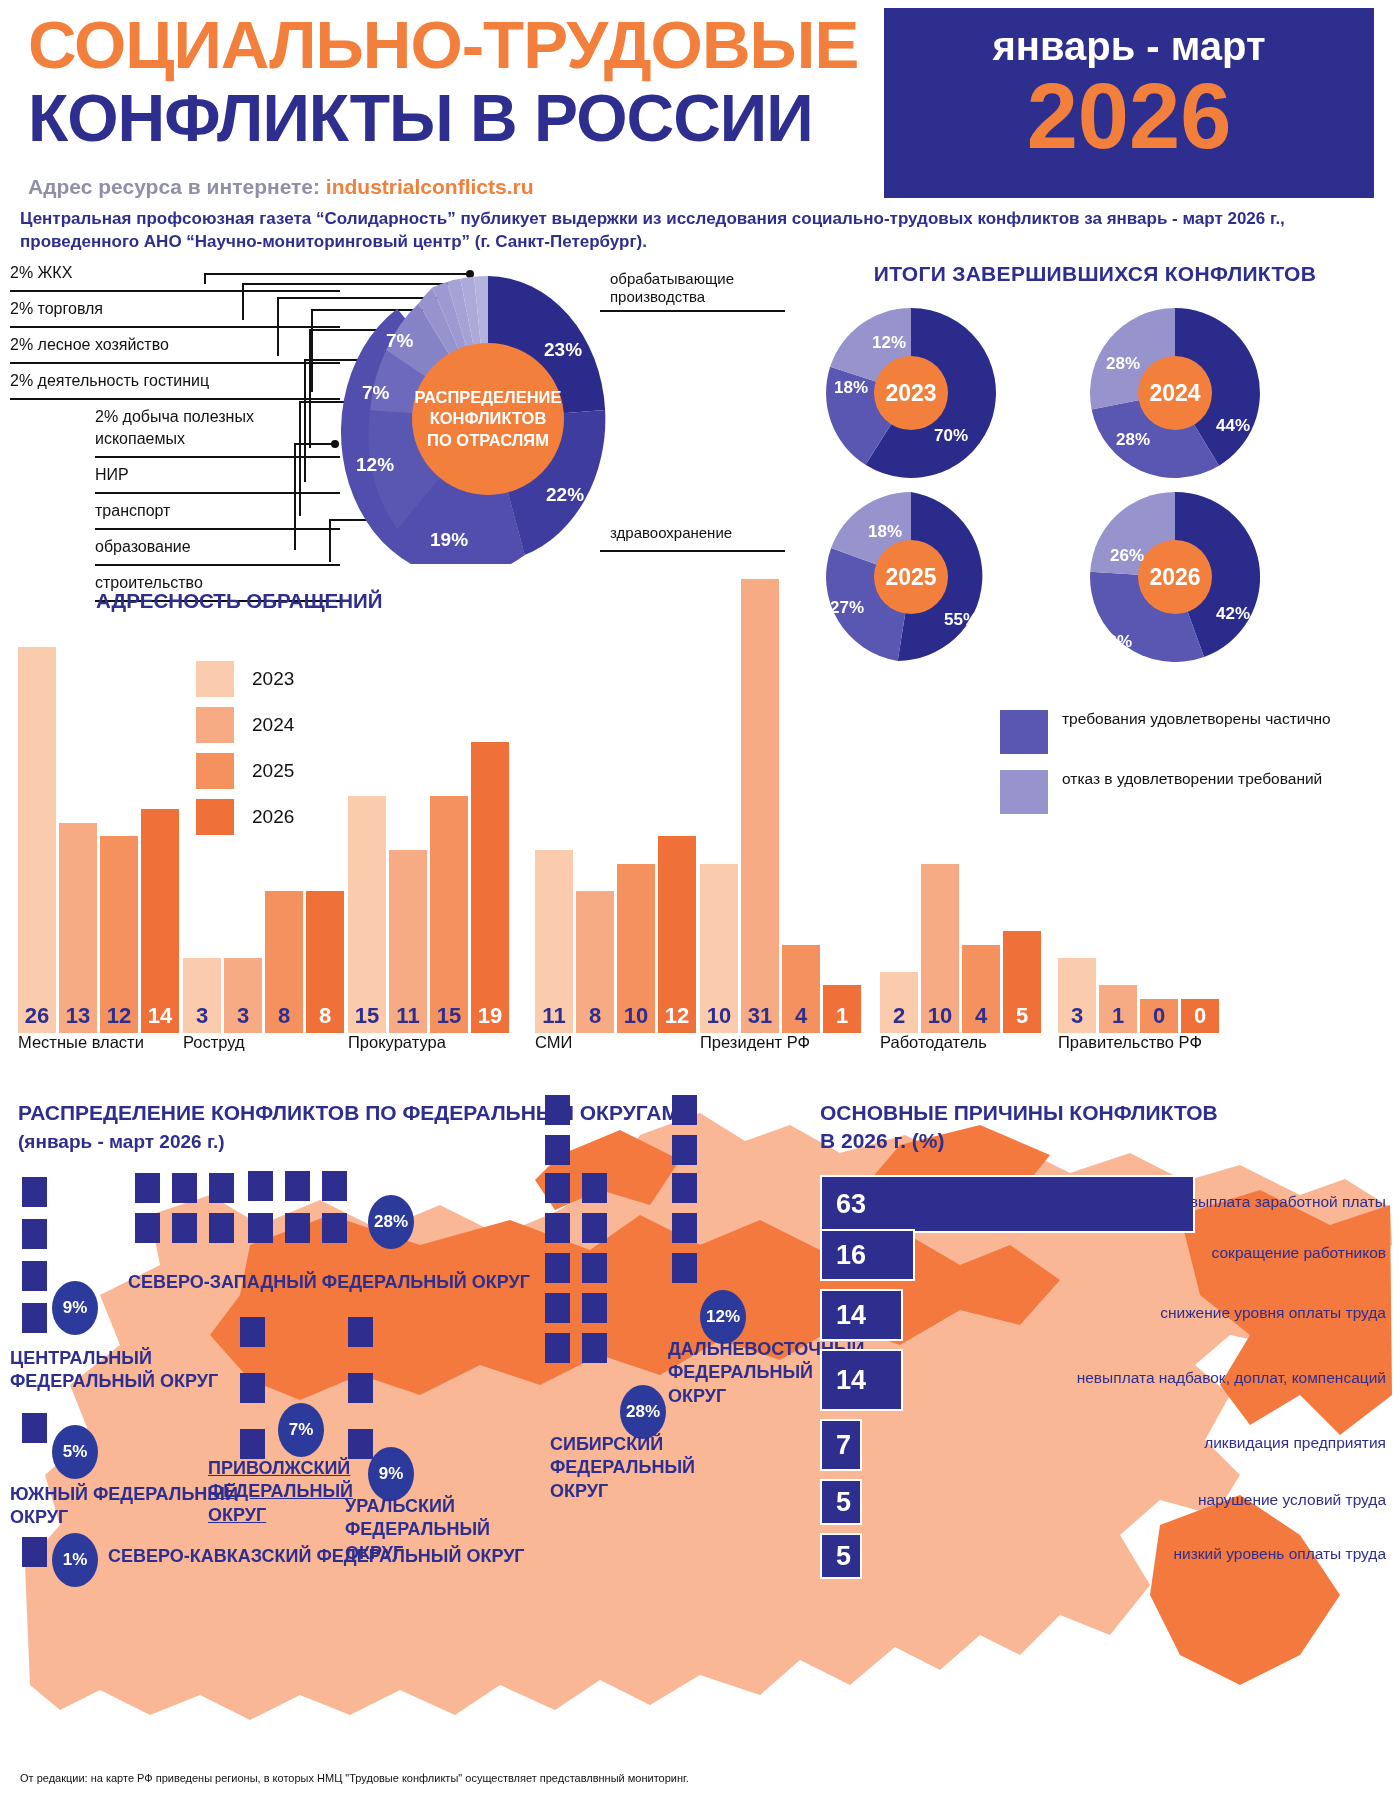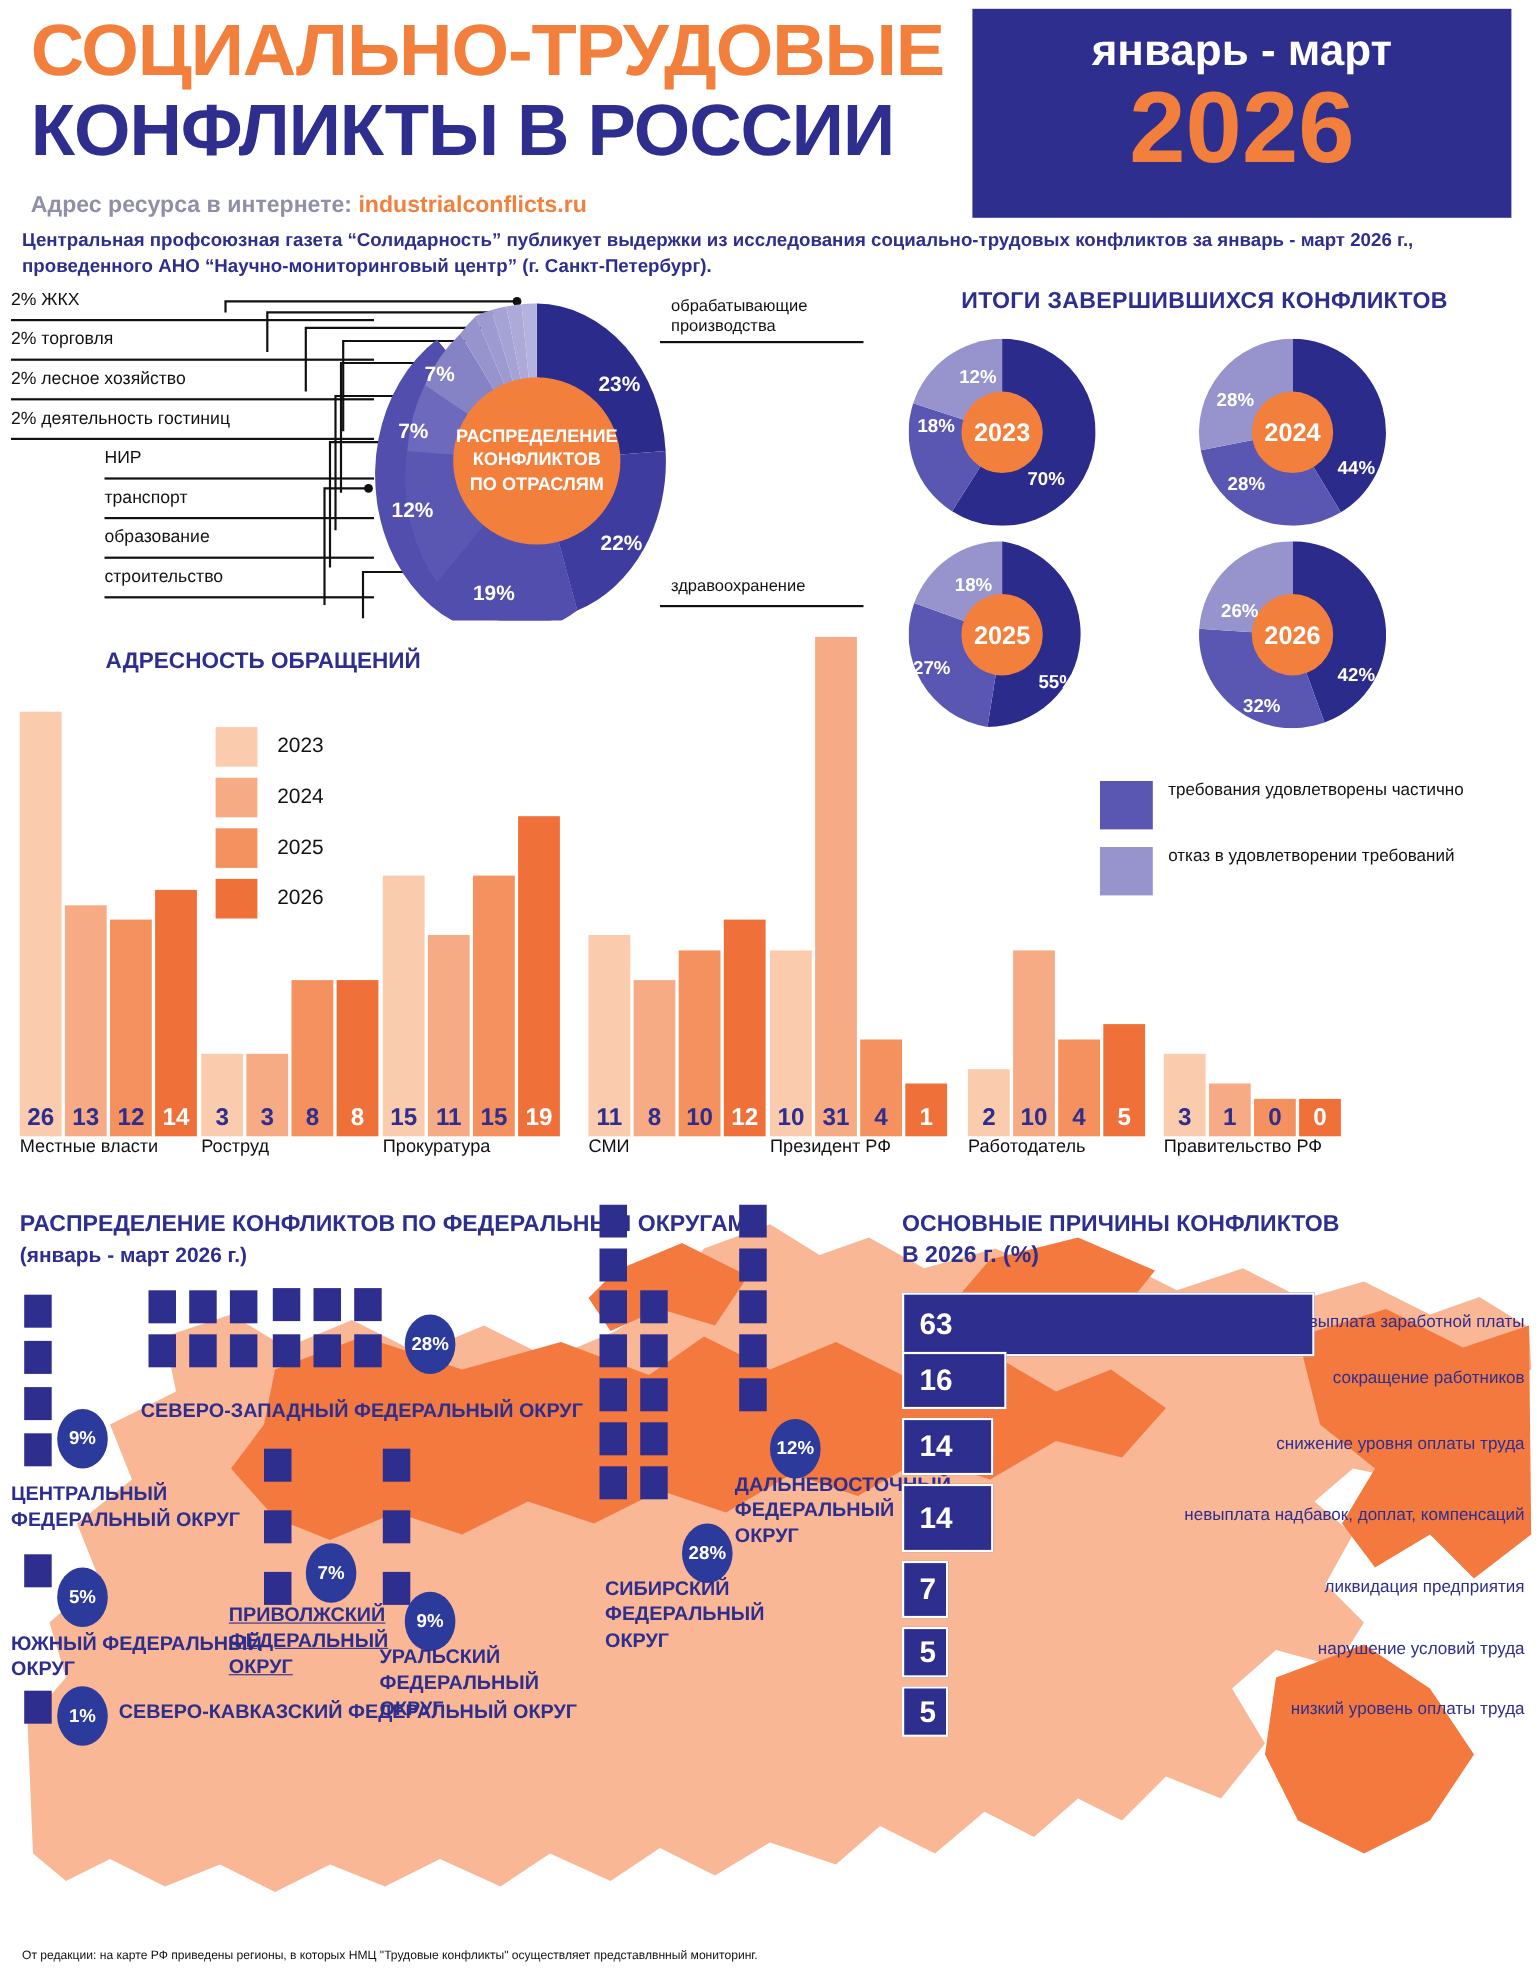--- a/index.html
+++ b/index.html
@@ -145,20 +145,21 @@
   </div>
   <div class="intro">Центральная профсоюзная газета “Солидарность” публикует выдержки из исследования социально-трудовых конфликтов за январь - март 2026 г., проведенного АНО “Научно-мониторинговый центр” (г. Санкт-Петербург).</div>
 
   <div class="sector-area">
 
     <div class="sector-labels">
       <div class="lbl">2% ЖКХ</div>
       <div class="lbl">2% торговля</div>
       <div class="lbl">2% лесное хозяйство</div>
       <div class="lbl">2% деятельность гостиниц</div>
+      <div class="lbl ind two">2% добыча полезных ископаемых</div>
       <div class="lbl ind">НИР</div>
       <div class="lbl ind">транспорт</div>
       <div class="lbl ind">образование</div>
       <div class="lbl ind">строительство</div>
     </div>
 
     <svg class="leaders" width="790" height="320">
       <g stroke="#111" stroke-width="2" fill="none">
         <path d="M205,22 L205,12 L470,12"></path>
         <path d="M243,58 L243,22 L455,22"></path>
@@ -275,21 +276,21 @@
       <div class="mini" style="left:300px; top:190px;">
         <svg width="170" height="170" viewBox="0 0 170 170">
           <g transform="translate(85,85)">
             <path d="M0,0 L0,-85 A85,85 0 0,1 29.1,79.9 Z" fill="#2b2b8c"></path>
             <path d="M0,0 L29.1,79.9 A85,85 0 0,1 -84.8,-5.3 Z" fill="#5a57b3"></path>
             <path d="M0,0 L-84.8,-5.3 A85,85 0 0,1 0,-85 Z" fill="#9693cd"></path>
           </g>
         </svg>
         <div class="mini-center">2026</div>
         <div class="m-pct" style="left:126px; top:112px;">42%</div>
-        <div class="m-pct" style="left:40px; top:140px;">32%</div>
+        <div class="m-pct" style="left:8px; top:140px;">32%</div>
         <div class="m-pct" style="left:20px; top:54px;">26%</div>
       </div>
 
     </div>
   </div>
 
   <div class="legend">
     <div class="lg-row">
       <div class="lg-sw" style="background:#5a57b3;"></div>
       <div class="lg-tx">требования удовлетворены частично</div>

